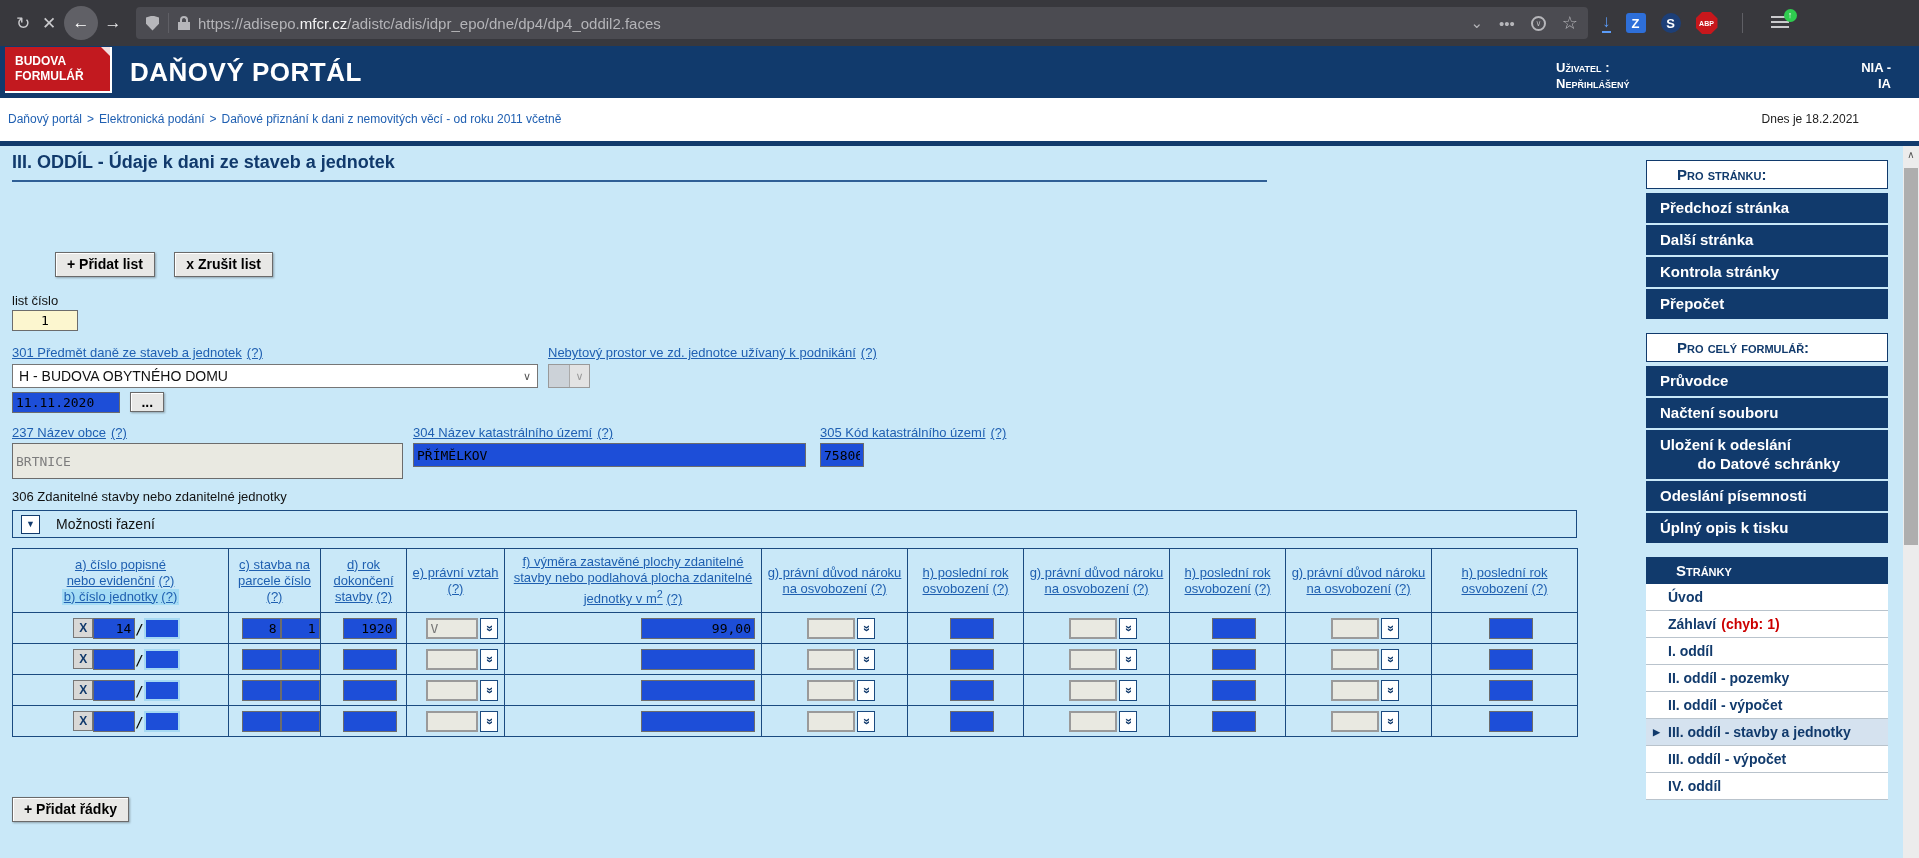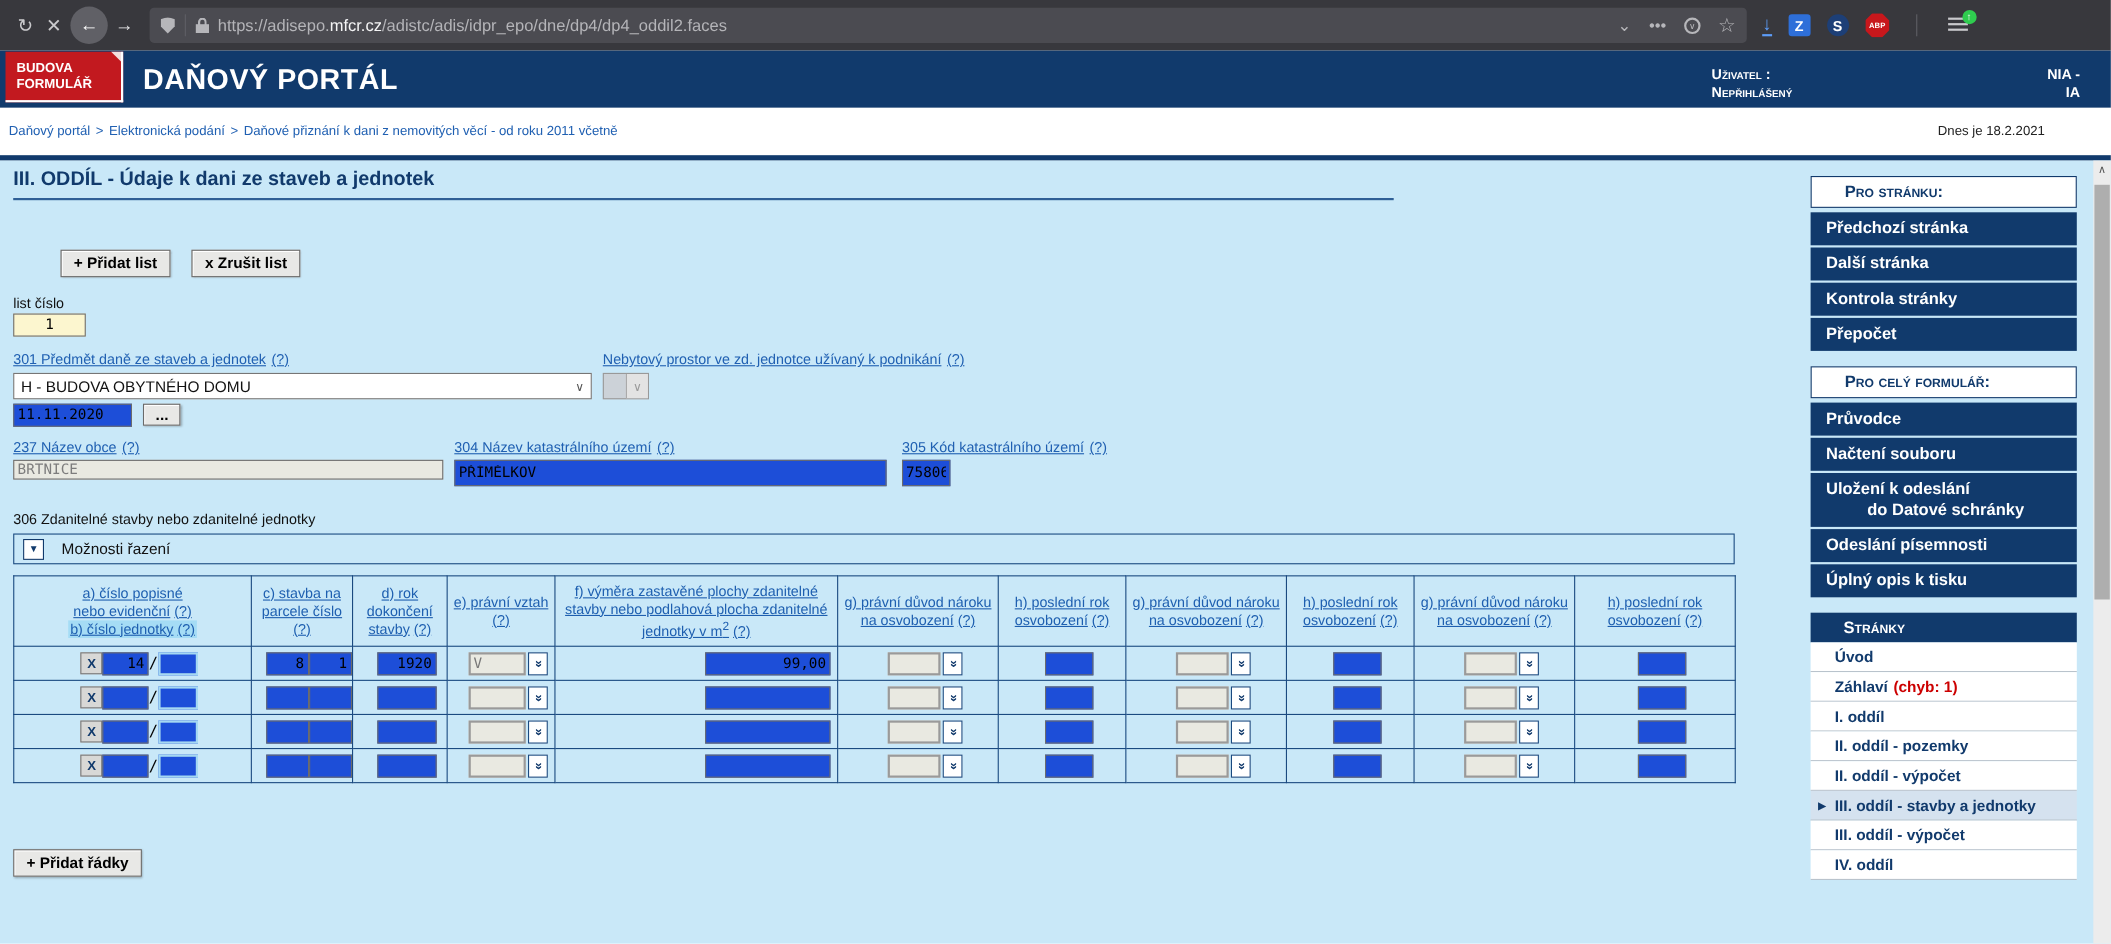--- a/index.html
+++ b/index.html
@@ -61,21 +61,21 @@
 
   
   .content { position:relative; height:712px; background:#c9e8f8; }
   .maincol { position:absolute; left:12px; top:0; width:1585px; }
   .ptitle { margin-top:6px; font-size:18px; font-weight:bold; color:#113a6c; }
   .phr { margin-top:7px; width:1255px; height:2px; background:#2f5f96; }
   .btn { display:inline-block; background:#e8e8e6; border:1px solid #6a6a6a;
          box-shadow:inset 1px 1px 0 #fff, 1px 1px 2px rgba(0,0,0,.3);
          font-weight:bold; font-size:14px; padding:3px 11px 4px; cursor:pointer;
          font-family:"Liberation Sans",sans-serif; }
-  .btnrow { margin-top:45px;padding-left:43px; } .btnrow .btn { margin-right:15px; }
+  .btnrow { margin-top:70px;padding-left:43px; } .btnrow .btn { margin-right:15px; }
   .plain { font-size:13px; color:#111; }
   .lbl a { color:#2060b2; text-decoration:underline; font-size:13px; cursor:pointer; }
   .lbl .hlp { margin-left:5px; }
   .in { height:21px; border:1px solid #6c6c6c; background:#1d4ed8; padding:0 3px;
         font:13px "DejaVu Sans Mono", monospace; vertical-align:middle; }
   .num { text-align:right; }
   .yellow { background:#fcf6cf; text-align:center; width:66px; }
   .selbox { height:24px; border:1px solid #767676; background:#fff; display:flex; align-items:center;
             padding:0 6px; font-size:14px; color:#111; cursor:pointer; }
   .selbox .car { margin-left:auto; color:#555; font-size:11px; }
@@ -230,21 +230,21 @@
       <input class="in" style="width: 108px;" value="11.11.2020">
       <button class="btn" style="padding:1px 10px;margin-left:6px">...</button>
     </div>
 
     <div class="rowrel lbl" style="margin-top:10px;height:17px">
       <span class="abs" style="left:0"><a>237 Název obce</a><a class="hlp">(?)</a></span>
       <span class="abs" style="left:401px"><a>304 Název katastrálního území</a><a class="hlp">(?)</a></span>
       <span class="abs" style="left:808px"><a>305 Kód katastrálního území</a><a class="hlp">(?)</a></span>
     </div>
     <div class="rowrel" style="margin-top:3px;height:26px">
-      <input class="in dis abs" style="left: 0px; width: 391px; height: 18px;" disabled="" value="BRTNICE">
+      <input class="in dis abs" style="left: 0px; width: 391px; height: 36px;" disabled="" value="BRTNICE">
       <input class="in abs" style="left: 401px; width: 393px; height: 24px;" value="PŘÍMĚLKOV">
       <input class="in abs" style="left: 808px; width: 44px; height: 24px;" value="758060">
     </div>
 
     <div class="plain" style="margin-top:20px">306 Zdanitelné stavby nebo zdanitelné jednotky</div>
 
     <div class="sortbar">
       <button class="sortbtn">▼</button>
       <span class="sortlbl">Možnosti řazení</span>
     </div>

